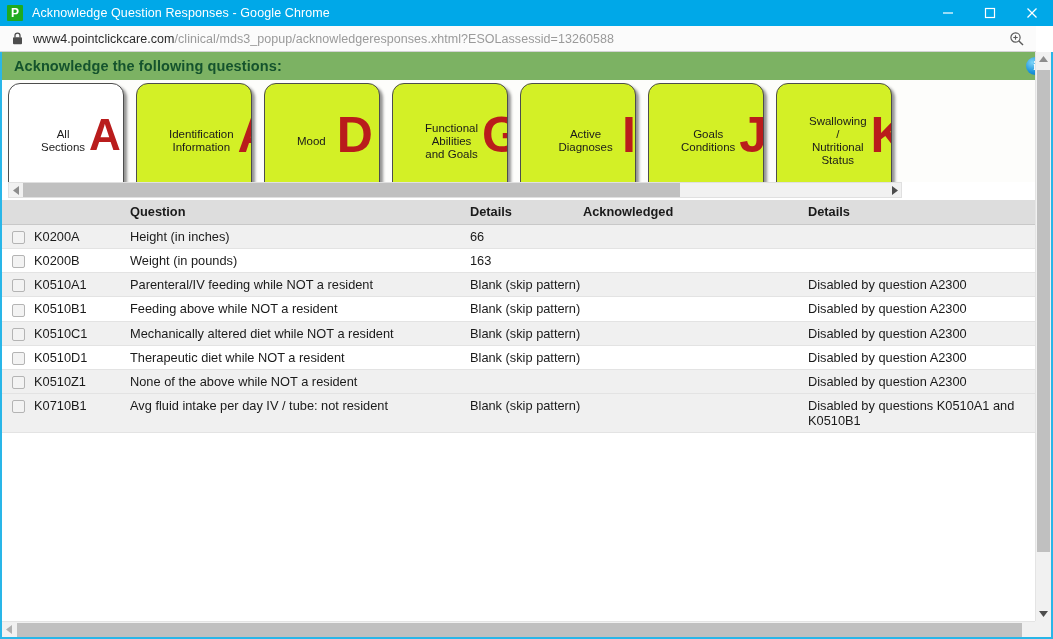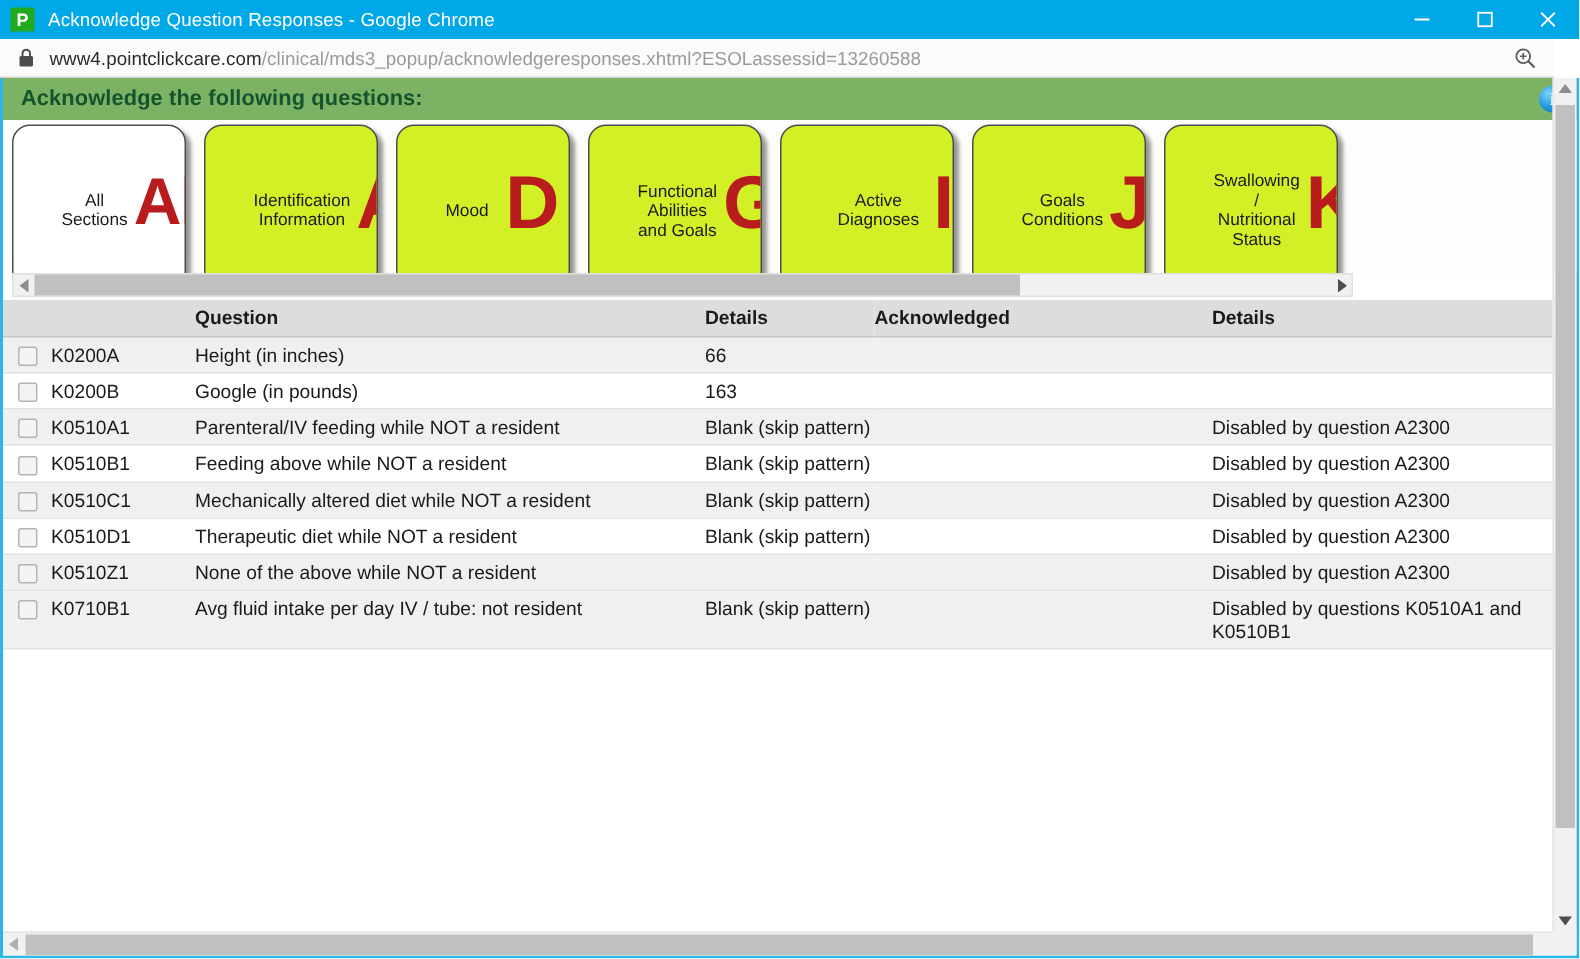--- a/index.html
+++ b/index.html
@@ -474,21 +474,21 @@
             <td class="cell-chk"><span class="chk"></span></td>
             <td class="cell-code">K0200A</td>
             <td class="cell-q">Height (in inches)</td>
             <td class="cell-resp">66</td>
             <td class="cell-ack"></td>
             <td class="cell-det"></td>
           </tr>
           <tr class="even">
             <td class="cell-chk"><span class="chk"></span></td>
             <td class="cell-code">K0200B</td>
-            <td class="cell-q">Google (in pounds)</td>
+            <td class="cell-q">Weight (in pounds)</td>
             <td class="cell-resp">163</td>
             <td class="cell-ack"></td>
             <td class="cell-det"></td>
           </tr>
           <tr class="odd">
             <td class="cell-chk"><span class="chk"></span></td>
             <td class="cell-code">K0510A1</td>
             <td class="cell-q">Parenteral/IV feeding while NOT a resident</td>
             <td class="cell-resp">Blank (skip pattern)</td>
             <td class="cell-ack"></td>

